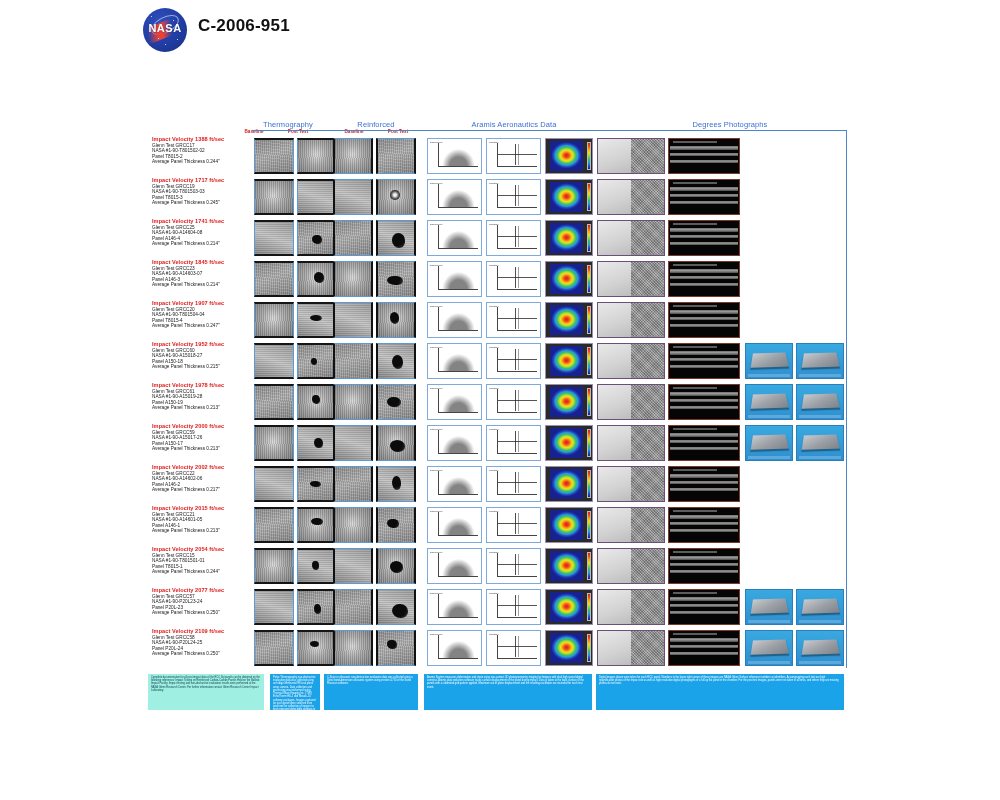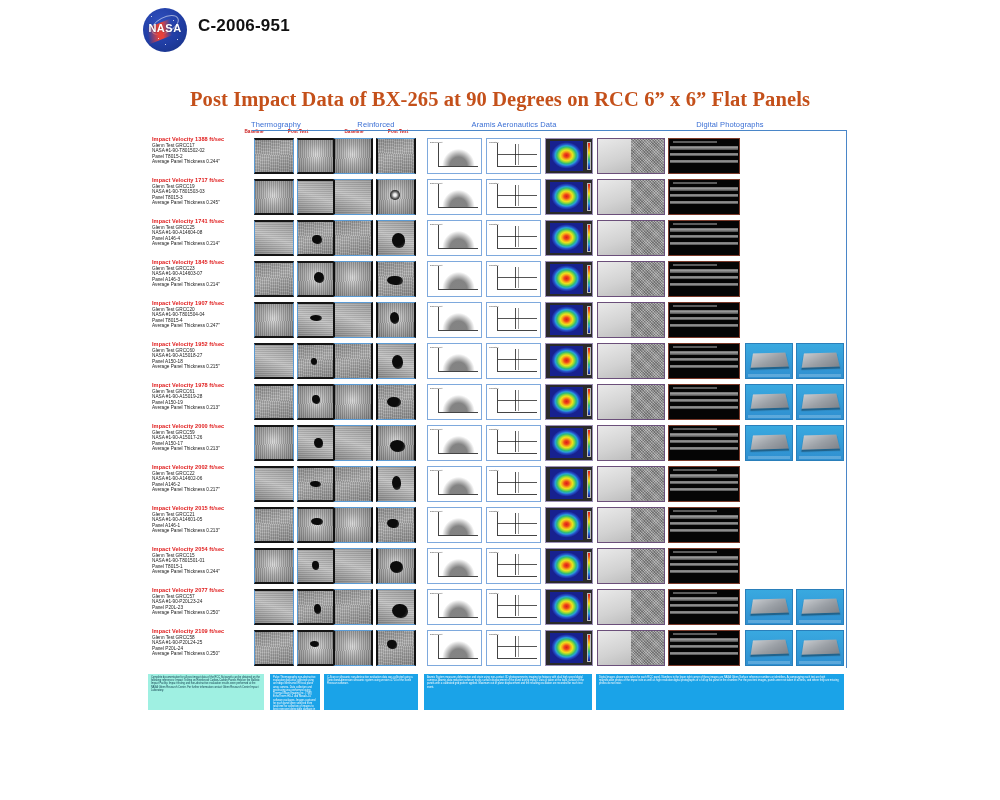--- a/index.html
+++ b/index.html
@@ -245,32 +245,31 @@
         <i style="left:30px;top:12px"></i>
           <i style="left:34px;top:31px"></i>
         <i style="left:22px;top:36px"></i>
           <i style="left:11px;top:22px"></i>
       </div>
       <div id="nasa-wordmark">NASA</div>
     </div>
     <div id="doc-id">C-2006-951</div>
   </div>
 
-  <div id="poster-title">Post Impact Data of BX-265 at 90 Degrees on RCC 6” x 6” Flat Panels</div>
-
-  <div class="colhead" style="left:232px;width:88px">Thermography</div>
+
+  <div class="colhead" style="left:244px;width:88px">Thermography</div>
   <div class="subhead" style="left:232px;width:44px">Baseline</div>
   <div class="subhead" style="left:276px;width:44px">Post Test</div>
 
   <div class="colhead" style="left:332px;width:88px">Reinforced</div>
   <div class="subhead" style="left:332px;width:44px">Baseline</div>
   <div class="subhead" style="left:376px;width:44px">Post Test</div>
 
   <div class="colhead" style="left:434px;width:160px">Aramis Aeronautics Data</div>
-  <div class="colhead" style="left:640px;width:180px">Digital Photographs</div>
+  <div class="colhead" style="left:640px;width:180px">Degrees Photographs</div>
 
   <div id="outline"></div>
 
   <div id="grid">
       <div class="row" style="top: 0px; height: 41px;">
         <div class="info" style="top: 0px;">
           <div class="vel">Impact Velocity 1388 ft/sec</div>
           <div class="meta">Glenn Test GRCC17</div>
           <div class="meta">NASA  #1-90-T801502-02</div>
           <div class="meta">Panel T8015-2</div>

